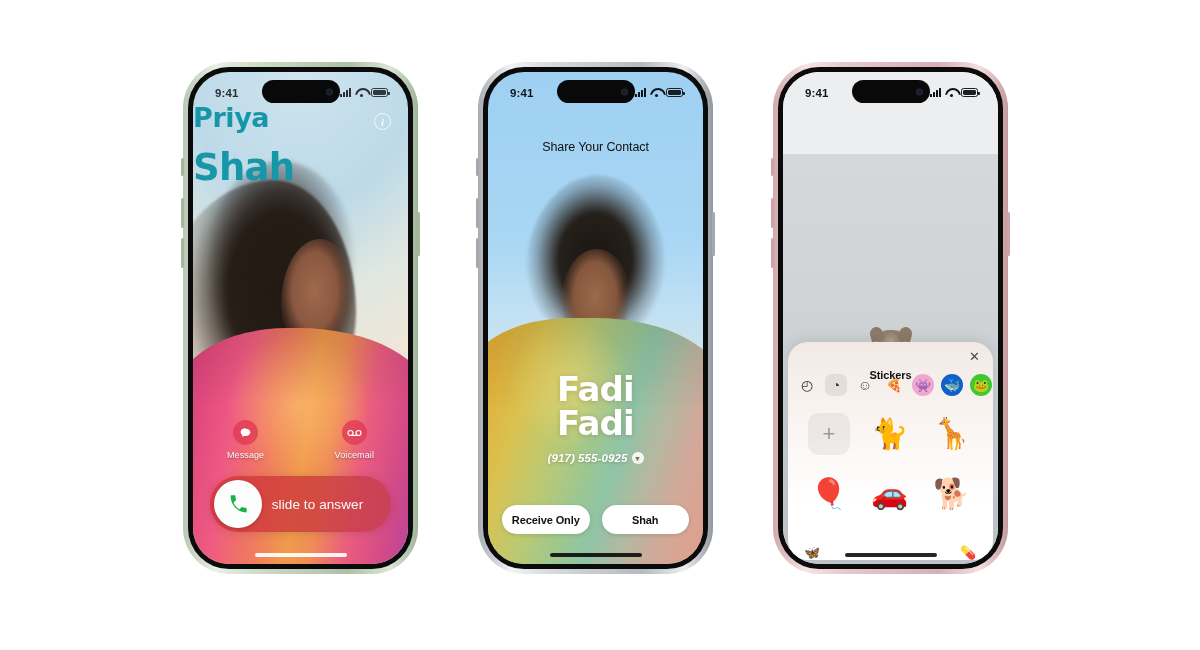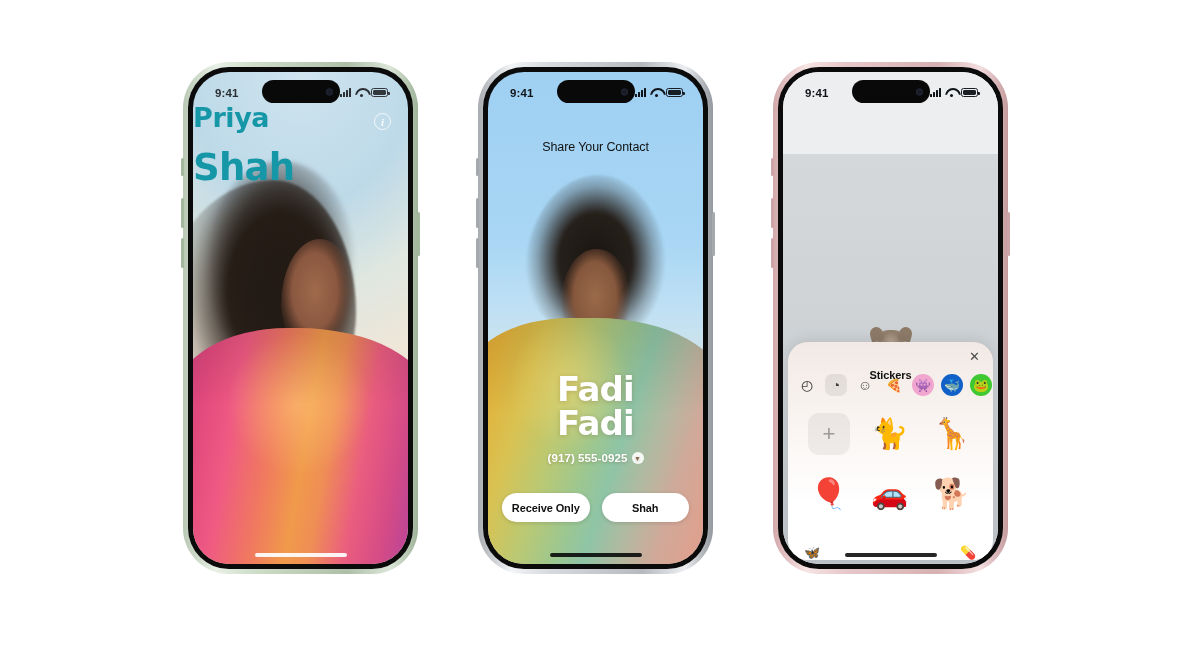--- a/index.html
+++ b/index.html
@@ -360,35 +360,35 @@
     position: absolute;
     left: 0; right: 0;
     bottom: 100px;
     text-align: right;
     z-index: 22;
     color: #fff;
     font-size: 11.5px;
     font-weight: bold;
     letter-spacing: .1px;
     text-shadow: 0 1px 3px rgba(80,50,20,.3);
-    display: flex; align-items: center; justify-content: center; gap: 4px;
+    display: flex; align-items: center; justify-content: center; gap: 4px; font-style: italic;
   }
   .p2-chev {
     width: 12px; height: 12px;
     border-radius: 50%;
     background: rgba(255,255,255,.9);
     color: #8a6a4a;
     font-size: 7px;
     display: flex; align-items: center; justify-content: center;
   }
 
   .p2-buttons {
     position: absolute;
     left: 14px; right: 14px;
-    bottom: 42px;
+    bottom: 30px;
     display: flex;
     gap: 12px;
     z-index: 24;
   }
   .p2-btn {
     flex: 1;
     height: 29px;
     border-radius: 18px;
     background: #fff;
     color: #111;
@@ -603,21 +603,49 @@
         </div>
         <div class="island"></div>
 
         <div class="p1-name">
           <div class="p1-first">Priya</div>
           <div class="p1-last">Shah</div>
         </div>
 
         <div class="p1-info">i</div>
 
-
+        <div class="p1-actions">
+          <div class="p1-act">
+            <div class="p1-act-circle">
+              <svg width="13" height="13" viewBox="0 0 24 24" aria-hidden="true">
+                <path fill="#fff" d="M12 4C7 4 3 7.1 3 11c0 2.2 1.3 4.2 3.3 5.5L5.5 20l3.7-1.7c.9.2 1.8.3 2.8.3 5 0 9-3.1 9-7s-4-6.6-9-6.6z"></path>
+              </svg>
+            </div>
+            <div class="p1-act-label">Message</div>
+          </div>
+          <div class="p1-act">
+            <div class="p1-act-circle">
+              <svg width="15" height="12" viewBox="0 0 30 18" aria-hidden="true">
+                <circle cx="7" cy="9" r="5" fill="none" stroke="#fff" stroke-width="2.4"></circle>
+                <circle cx="23" cy="9" r="5" fill="none" stroke="#fff" stroke-width="2.4"></circle>
+                <rect x="7" y="12.6" width="16" height="2.4" fill="#fff"></rect>
+              </svg>
+            </div>
+            <div class="p1-act-label">Voicemail</div>
+          </div>
+        </div>
+
+        <div class="p1-slider">
+          <div class="p1-slider-knob">
+            <svg width="21" height="21" viewBox="0 0 24 24" aria-hidden="true">
+              <path fill="#16b24a" d="M6.6 10.8c1.4 2.8 3.8 5.1 6.6 6.6l2.2-2.2c.3-.3.7-.4 1.1-.2 1.2.4 2.5.6 3.8.6.6 0 1 .4 1 1V20c0 .6-.4 1-1 1C11.4 21 3 12.6 3 2.3c0-.6.4-1 1-1h3.5c.6 0 1 .4 1 1 0 1.3.2 2.6.6 3.8.1.4 0 .8-.2 1.1l-2.3 2.6z"></path>
+            </svg>
+          </div>
+          <div class="p1-slider-text">slide to answer</div>
+        </div>
 
         <div class="home-ind hi-light"></div>
       </div>
     </div>
   </div>
 
   <div class="phone frame-silver" id="phone2">
     <div class="btn-side btn-left bg-silver" style="top:96px;height:18px;"></div>
     <div class="btn-side btn-left bg-silver" style="top:136px;height:30px;"></div>
     <div class="btn-side btn-left bg-silver" style="top:176px;height:30px;"></div>

